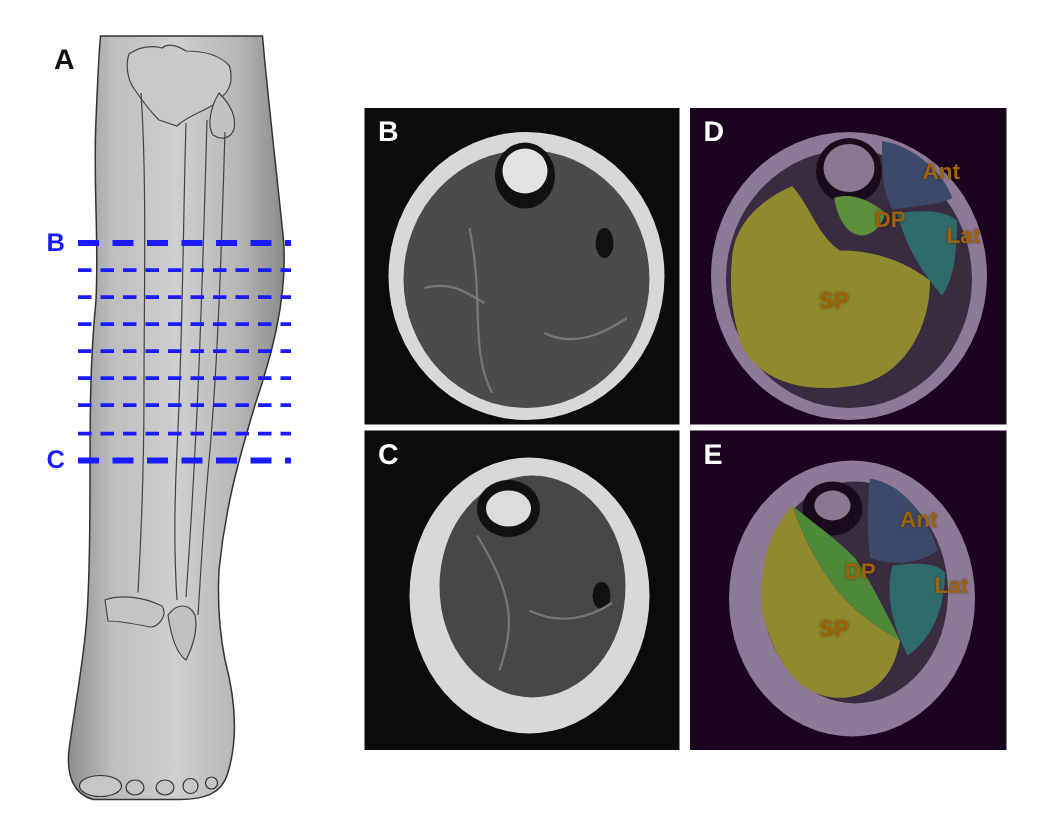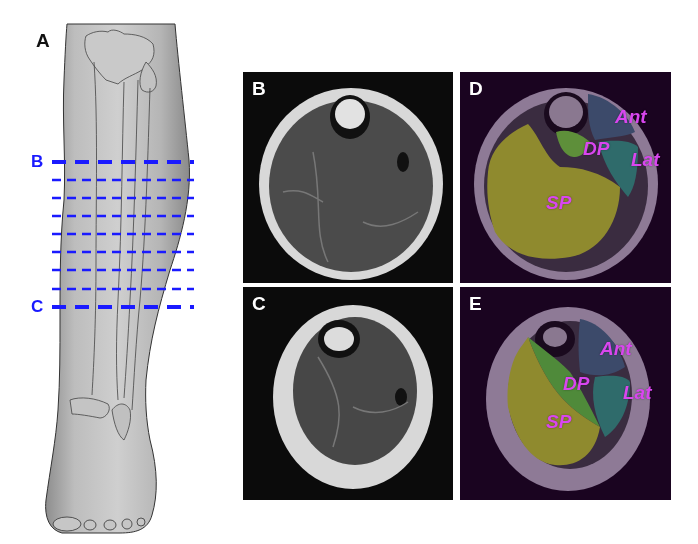--- a/index.html
+++ b/index.html
@@ -2,21 +2,21 @@
 <html><head>
 <meta charset="utf-8">
 <style>
   html, body { margin:0; padding:0; background:#ffffff; }
   body { width:698px; height:544px; position:relative; overflow:hidden; font-family:"Liberation Sans", sans-serif; }
   .abs { position:absolute; }
   .panel-label-A { left:36px; top:30px; font-size:19px; font-weight:bold; color:#111; }
   .cut-label { font-size:17px; font-weight:bold; color:#1a1aff; }
   .panel { position:absolute; overflow:hidden; }
   .panel .plabel { position:absolute; left:9px; top:6px; font-size:19px; font-weight:bold; color:#ffffff; }
-  .mlabel { position:absolute; font-style:italic; font-weight:bold; font-size:19px; color:#d946ef; text-shadow:0 0 2px rgba(0,0,0,0.4); }
+  .mlabel { position:absolute; font-weight:bold; font-size:15px; color:#a16207; text-shadow:0 0 2px rgba(0,0,0,0.4); }
   svg { display:block; }
 </style>
 </head>
 <body>
 
 <div class="abs" style="left:0;top:0;width:230px;height:544px;">
   <svg width="230" height="544" viewBox="0 0 230 544">
     <defs>
       <linearGradient id="legGrad" x1="0" x2="1" y1="0" y2="0">
         <stop offset="0" stop-color="#8e8e8e"></stop>

